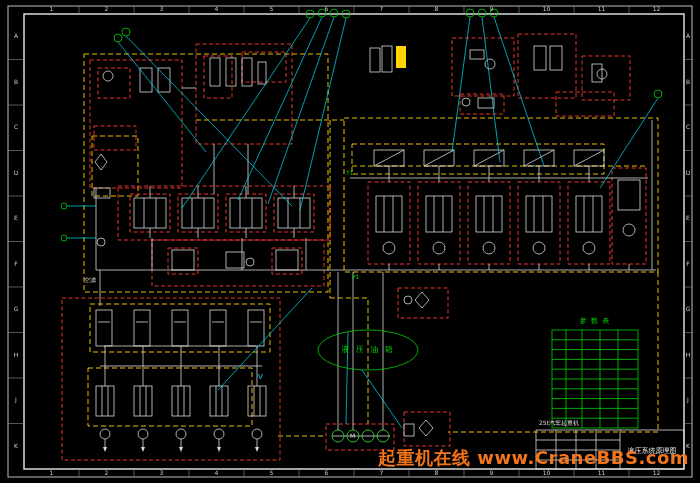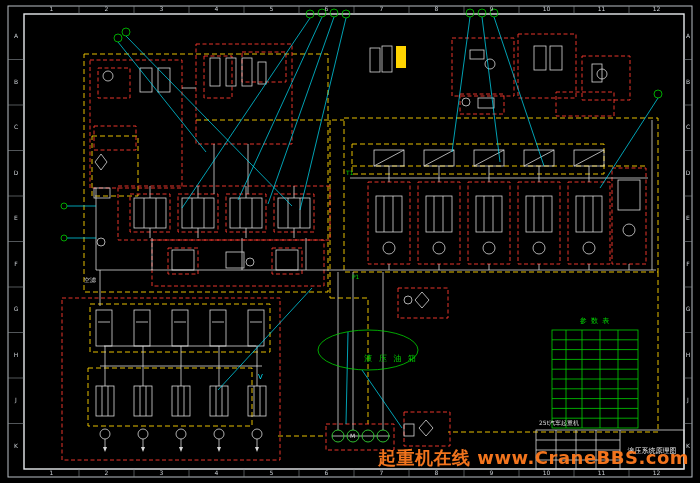--- a/index.html
+++ b/index.html
@@ -316,21 +316,21 @@
       <line x1="536" y1="450" x2="620" y2="450" class="st-w"></line>
       <line x1="536" y1="460" x2="620" y2="460" class="st-w"></line>
       <line x1="556" y1="430" x2="556" y2="469" class="st-w"></line>
       <line x1="576" y1="430" x2="576" y2="469" class="st-w"></line>
       <line x1="596" y1="430" x2="596" y2="469" class="st-w"></line>
       <line x1="620" y1="430" x2="620" y2="469" class="st-w"></line>
     </svg>
 
   <div class="lbl" style="left:552px;top:318px;width:86px;text-align:center;color:var(--green);font-size:7px;letter-spacing:1px;">参 数 表</div>
 
-  <div class="lbl" style="left:318px;top:346px;width:100px;text-align:right;color:var(--green);font-size:8px;letter-spacing:2px;margin-top:9px;">液 压 油 箱</div>
+  <div class="lbl" style="left:318px;top:346px;width:100px;text-align:center;color:var(--green);font-size:8px;letter-spacing:2px;">液 压 油 箱</div>
 
   <div class="lbl" style="left:346px;top:170px;color:var(--green);font-size:6px;">T1</div>
 
   <div class="lbl" style="left:352px;top:274px;color:var(--green);font-size:6px;">P1</div>
 
   <div class="lbl" style="left:258px;top:374px;color:var(--cyan);font-size:7px;">V</div>
 
   <div class="lbl" style="left:84px;top:277px;color:#dddddd;font-size:6px;">空滤</div>
 
   <div class="lbl" style="left:350px;top:433px;color:#dddddd;font-size:6px;">M</div>

